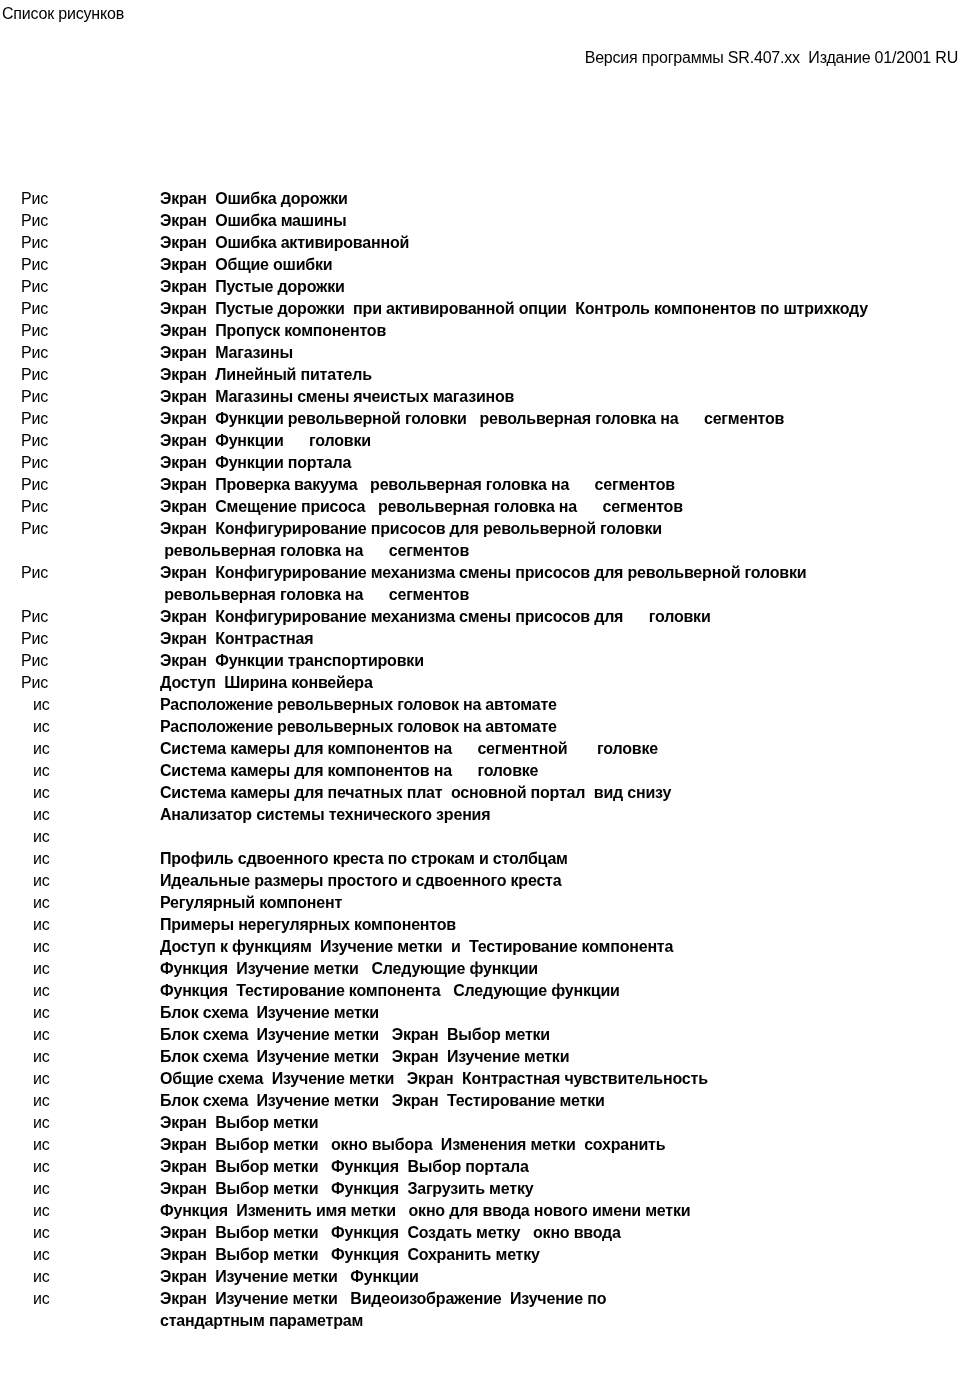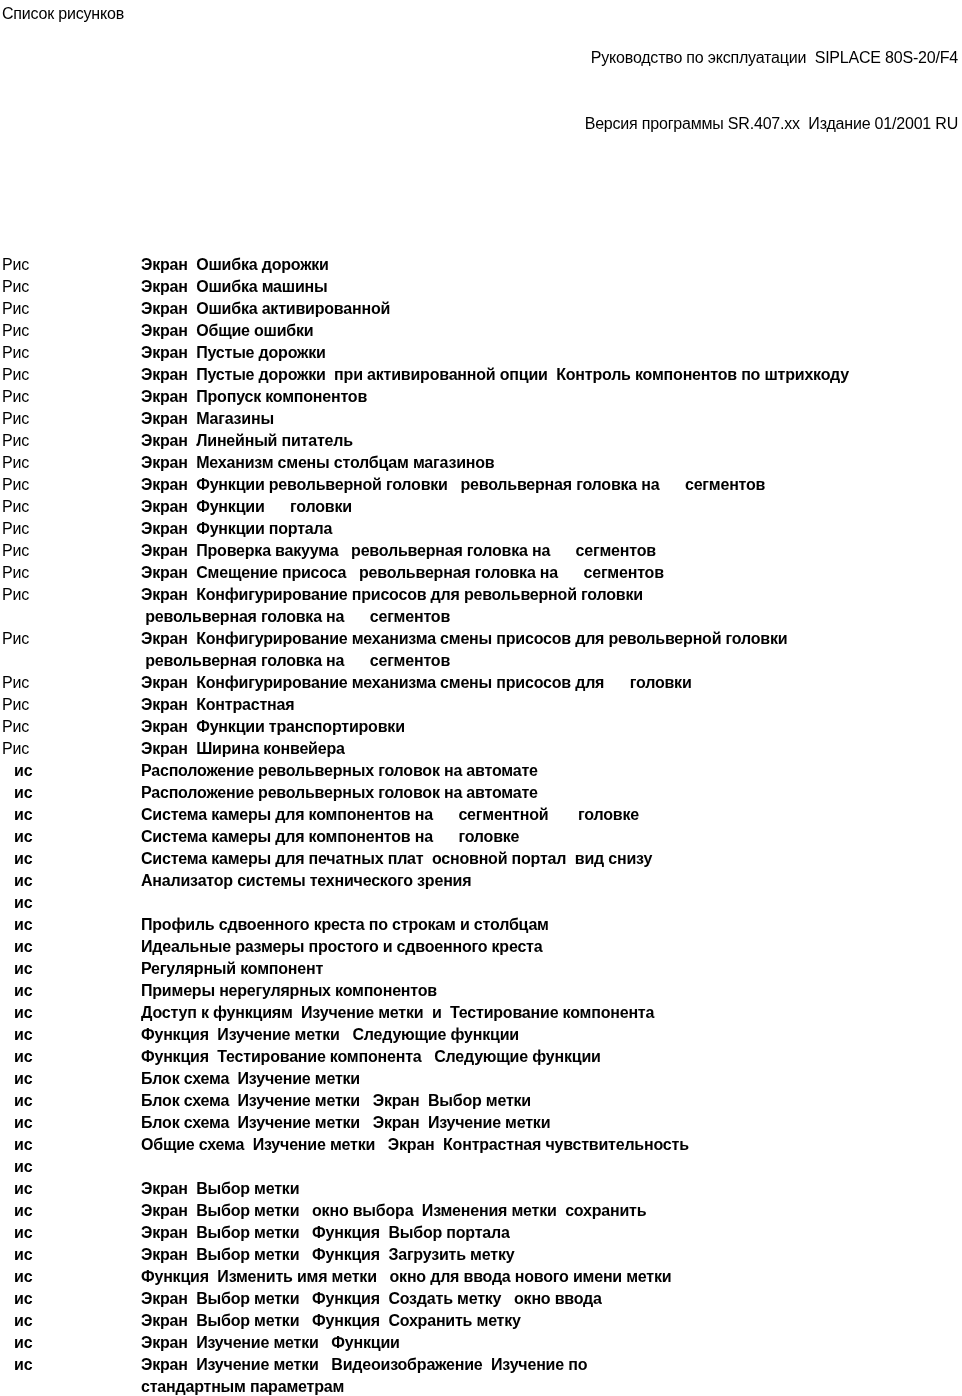--- a/index.html
+++ b/index.html
@@ -26,37 +26,37 @@
   .header-right { text-align: right; white-space: pre; }
 
   .figure-list { margin-top: 75px; }
   .figure-row { display: flex; }
   .figure-label {
     flex: 0 0 141px;
     width: 141px;
     padding-left: 2px;
     line-height: 22px;
     white-space: pre;
+    margin-left: 19px;
   }
-  .figure-label.indent { padding-left: 14px; font-weight: bold; }
+  .figure-label.indent { padding-left: 14px; }
   .figure-text {
     line-height: 22px;
     white-space: pre;
     font-weight: bold;
   }
 </style>
 </head>
 <body>
 
 <div class="page">
 
   <header class="header">
     <div class="header-left">Список рисунков</div>
     <div class="header-right">
-      <div>Руководство по эксплуатации  SIPLACE 80S-20/F4</div>
       <div>Версия программы SR.407.xx  Издание 01/2001 RU</div>
     </div>
   </header>
 
   <main class="figure-list" id="figure-list">
   <div class="figure-row">
     <span class="figure-label">Рис</span>
     <span class="figure-text">Экран  Ошибка дорожки</span>
   </div>
 
@@ -95,21 +95,21 @@
     <span class="figure-text">Экран  Магазины</span>
   </div>
 
   <div class="figure-row">
     <span class="figure-label">Рис</span>
     <span class="figure-text">Экран  Линейный питатель</span>
   </div>
 
   <div class="figure-row">
     <span class="figure-label">Рис</span>
-    <span class="figure-text">Экран  Механизм смены столбцам магазинов</span>
+    <span class="figure-text">Экран  Магазины смены ячеистых магазинов</span>
   </div>
 
   <div class="figure-row">
     <span class="figure-label">Рис</span>
     <span class="figure-text">Экран  Функции револьверной головки   револьверная головка на      сегментов</span>
   </div>
 
   <div class="figure-row">
     <span class="figure-label">Рис</span>
     <span class="figure-text">Экран  Функции      головки</span>
@@ -152,21 +152,21 @@
     <span class="figure-text">Экран  Контрастная</span>
   </div>
 
   <div class="figure-row">
     <span class="figure-label">Рис</span>
     <span class="figure-text">Экран  Функции транспортировки</span>
   </div>
 
   <div class="figure-row">
     <span class="figure-label">Рис</span>
-    <span class="figure-text">Экран  Ширина конвейера</span>
+    <span class="figure-text">Доступ  Ширина конвейера</span>
   </div>
 
   <div class="figure-row">
     <span class="figure-label indent">ис</span>
     <span class="figure-text">Расположение револьверных головок на автомате</span>
   </div>
 
   <div class="figure-row">
     <span class="figure-label indent">ис</span>
     <span class="figure-text">Расположение револьверных головок на автомате</span>
@@ -246,20 +246,21 @@
     <span class="figure-text">Блок схема  Изучение метки   Экран  Изучение метки</span>
   </div>
 
   <div class="figure-row">
     <span class="figure-label indent">ис</span>
     <span class="figure-text">Общие схема  Изучение метки   Экран  Контрастная чувствительность</span>
   </div>
 
   <div class="figure-row">
     <span class="figure-label indent">ис</span>
+    <span class="figure-text">Блок схема  Изучение метки   Экран  Тестирование метки</span>
   </div>
 
   <div class="figure-row">
     <span class="figure-label indent">ис</span>
     <span class="figure-text">Экран  Выбор метки</span>
   </div>
 
   <div class="figure-row">
     <span class="figure-label indent">ис</span>
     <span class="figure-text">Экран  Выбор метки   окно выбора  Изменения метки  сохранить</span>

